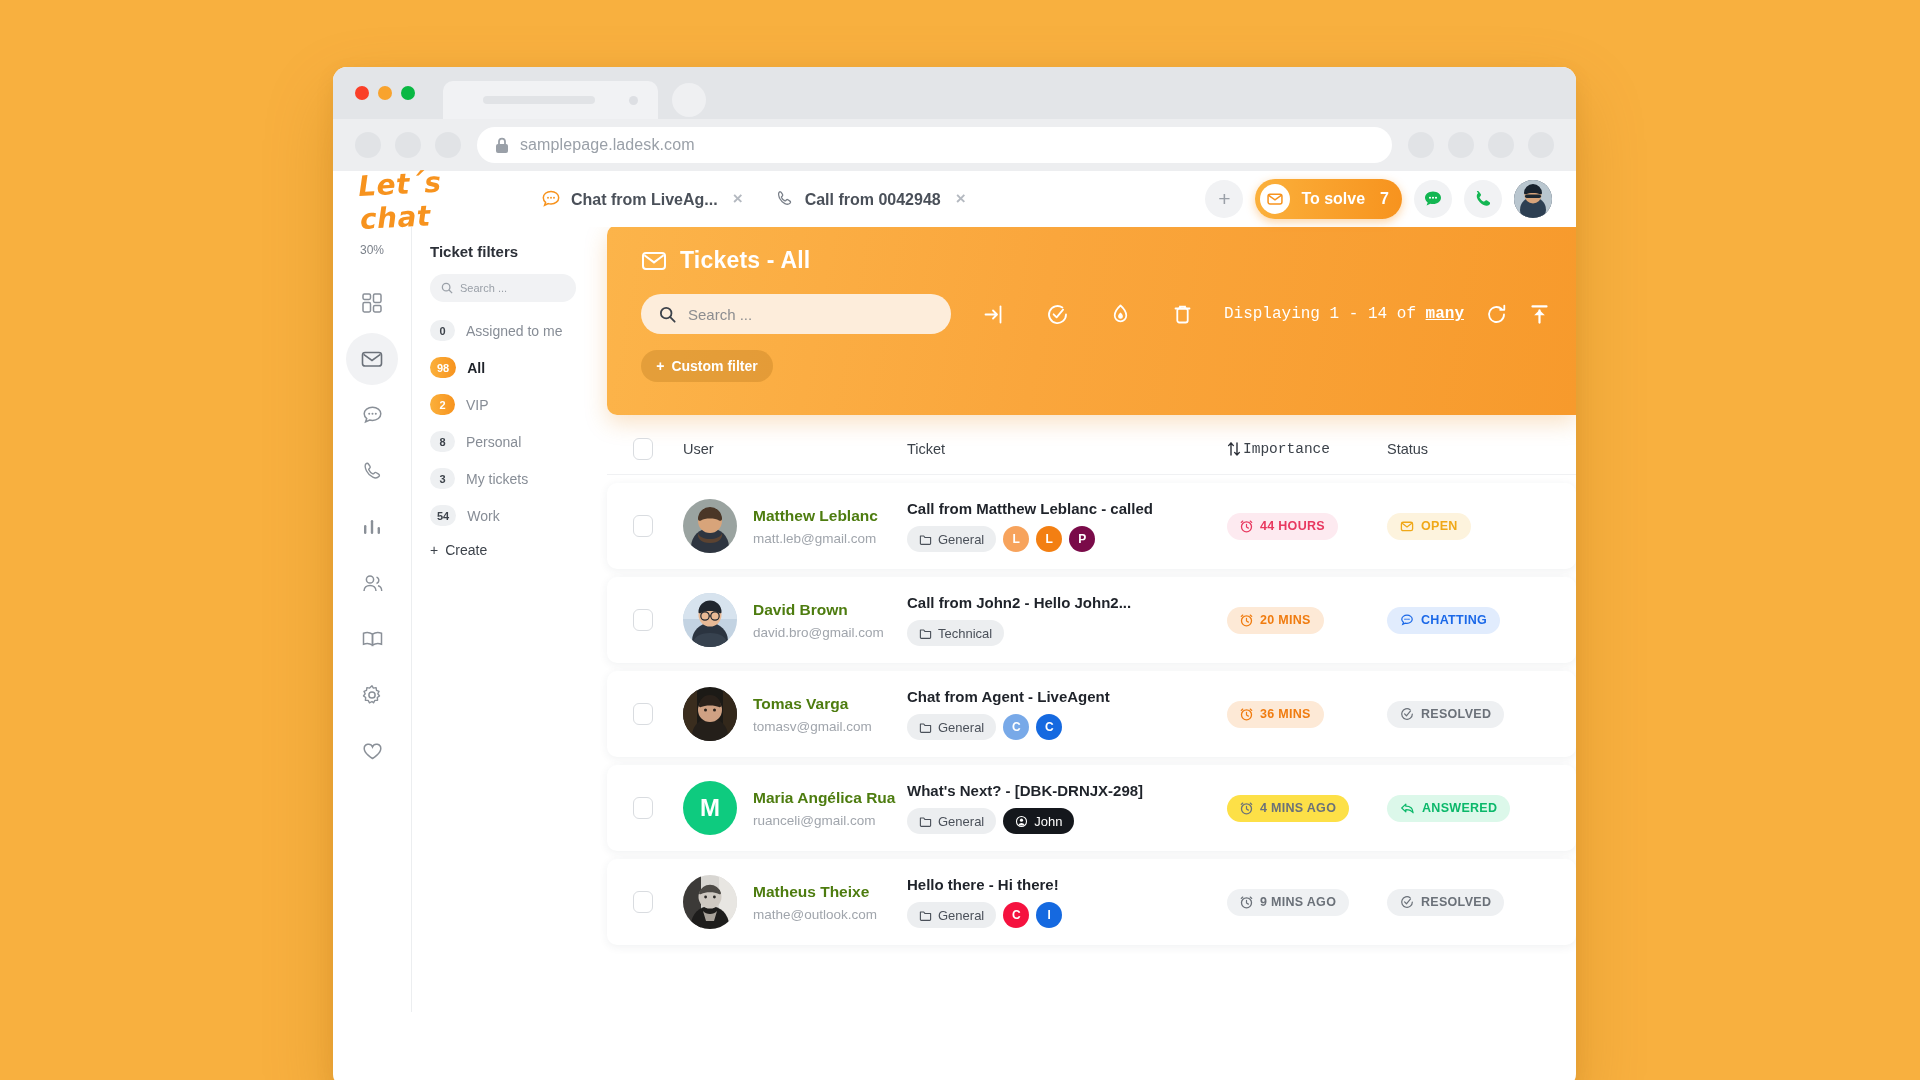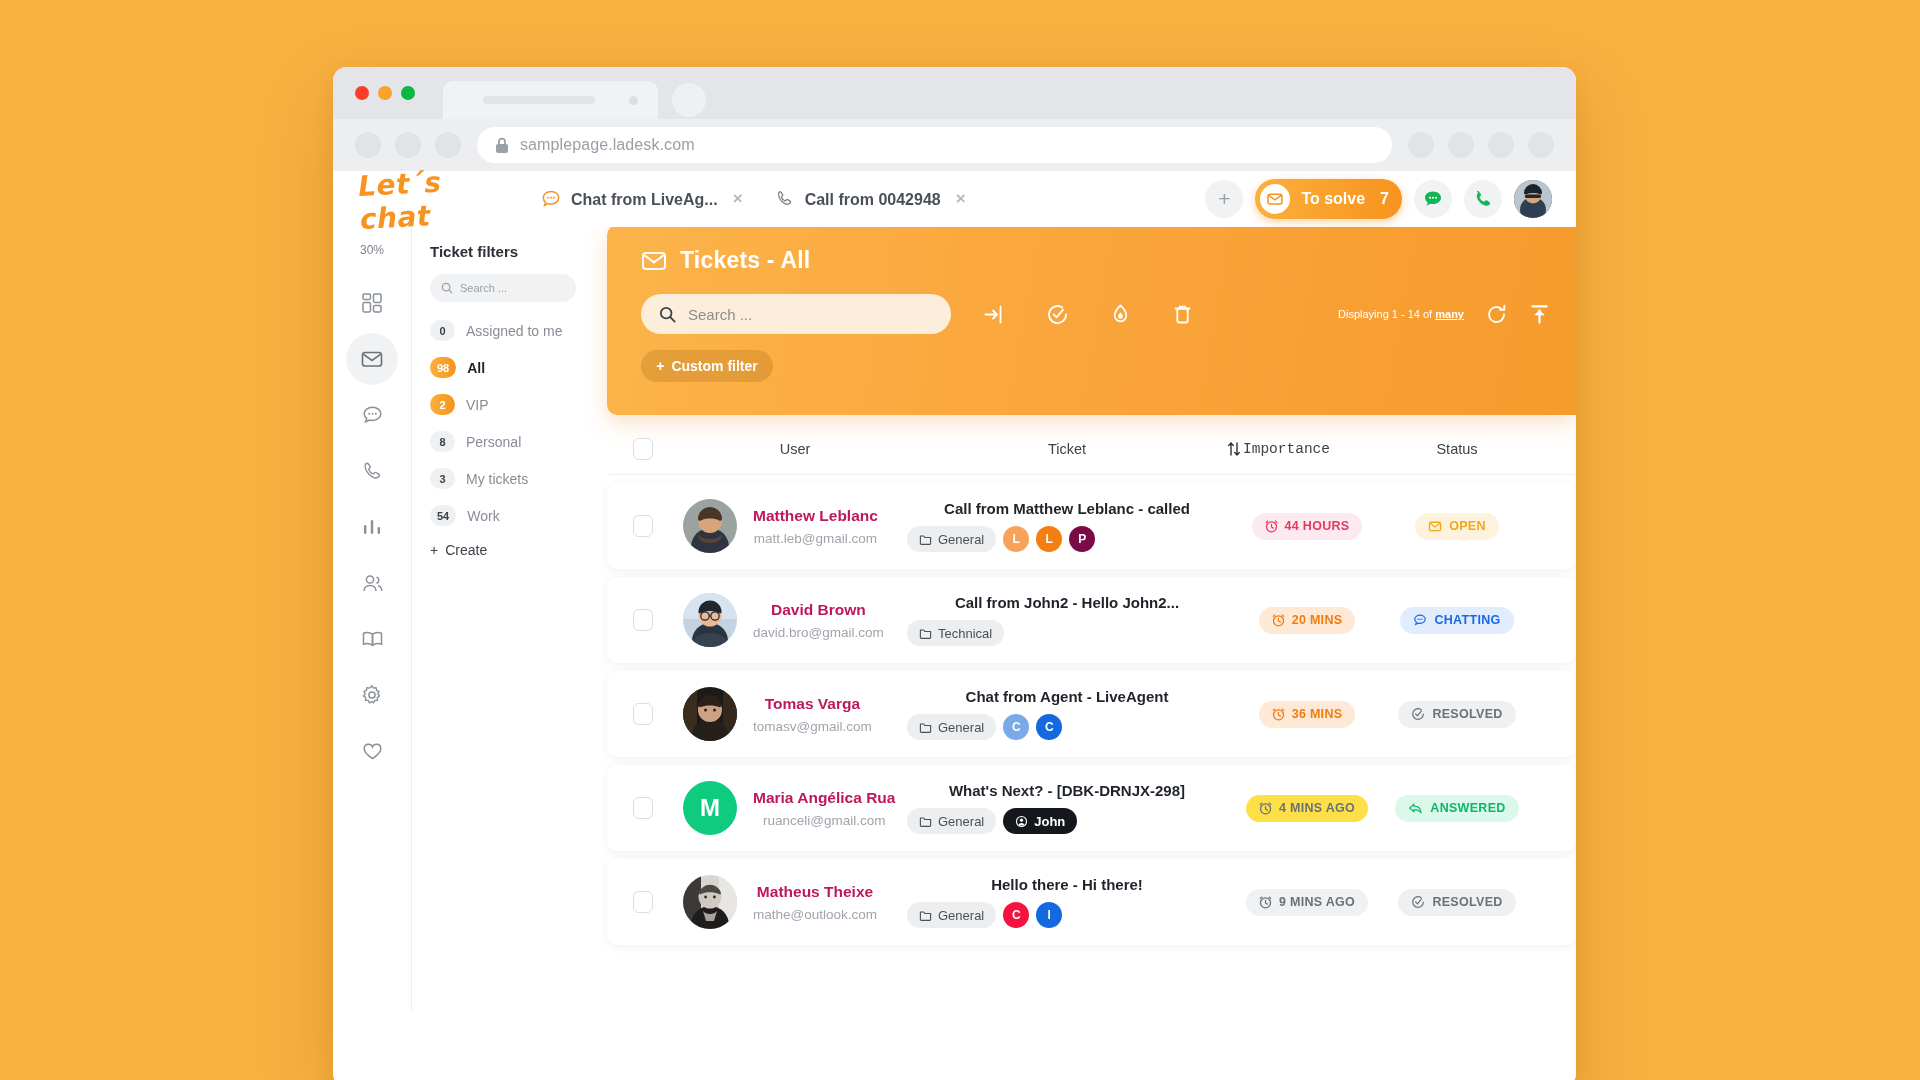--- a/index.html
+++ b/index.html
@@ -101,40 +101,40 @@
     min-width: 25px; height: 21px; border-radius: 11px; background: #eef0f2;
     color: #3c424a; font-size: 11px; font-weight: 700;
     display: flex; align-items: center; justify-content: center; padding: 0 7px;
   }
   .badge.orange { background: linear-gradient(90deg,#fbb03b,#f7931e); color: #fff; }
   .ft-label { font-size: 14px; color: #878d96; }
   .ft-label.strong { color: #1f232a; font-weight: 700; }
   .ft-create { display: flex; align-items: center; gap: 7px; font-size: 14px; color: #3c424a; font-weight: 500; margin-top: 4px; }
 
   
-  .main { flex: 1; background: #fff; position: relative; text-align: center; }
+  .main { flex: 1; background: #fff; position: relative; }
 
   .panel {
     position: absolute; left: 0; top: -2px; right: 0;
     height: 190px;
     background: linear-gradient(100deg,#fcb44a 0%,#faa63c 45%,#f79a2c 100%);
     border-radius: 10px 0 0 10px;
     padding: 22px 26px 0 34px;
     box-shadow: 0 8px 22px rgba(230,140,30,.25);
   }
   .panel-title { display: flex; align-items: center; gap: 13px; color: #fff; font-size: 23px; font-weight: 700; letter-spacing: .2px; }
   .panel-row { display: flex; align-items: center; margin-top: 20px; }
   .p-search {
     width: 310px; height: 40px; border-radius: 20px; background: #fdeddb;
     display: flex; align-items: center; gap: 12px; padding: 0 18px;
   }
   .p-search .ph { font-size: 15px; color: #8c8d90; }
   .p-icons { display: flex; align-items: center; gap: 40px; margin-left: 32px; color: #fff; }
   .p-right { margin-left: auto; display: flex; align-items: center; gap: 22px; color: #fff; }
-  .disp { font-size: 11px; }
+  .disp { font-size: 16px; font-family: Liberation Mono, monospace; }
   .disp u { text-decoration: underline; font-weight: 600; }
   .custom {
     margin-top: 16px; height: 32px; width: 132px; border-radius: 16px;
     background: rgba(150,95,15,.23); color: #fff; font-size: 14px; font-weight: 700;
     display: flex; align-items: center; justify-content: center; gap: 7px;
   }
 
   
   .table { position: absolute; left: 0; top: 196px; right: 0; bottom: 0; padding: 0 0 0 0; }
   .thead { display: flex; align-items: center; height: 52px; padding-left: 26px; border-bottom: 1px solid #f0f1f3; }
@@ -146,30 +146,30 @@
   .col-status { width: 140px; }
 
   .rows { padding-top: 8px; }
   .row {
     display: flex; align-items: center; height: 86px; margin-bottom: 8px;
     background: #fff; border-radius: 10px; padding-left: 26px;
     box-shadow: 0 2px 10px rgba(40,50,70,.07);
   }
   .r-user { width: 254px; padding-left: 30px; display: flex; align-items: center; gap: 16px; }
   .r-av { width: 54px; height: 54px; border-radius: 50%; flex: none; overflow: hidden; }
-  .r-name { font-size: 15.5px; font-weight: 700; color: #be185d; margin-bottom: 6px; }
+  .r-name { font-size: 15.5px; font-weight: 700; color: #4d7c0f; margin-bottom: 6px; }
   .r-mail { font-size: 13.5px; color: #a0a5ac; }
   .r-ticket { width: 320px; }
   .r-subj { font-size: 15px; font-weight: 700; color: #1f232a; margin-bottom: 9px; }
   .tagrow { display: flex; align-items: center; gap: 7px; }
   .tag {
     height: 26px; border-radius: 13px; background: #eceef0; color: #4a5059;
     font-size: 13px; display: flex; align-items: center; gap: 6px; padding: 0 12px;
   }
-  .tag.dark { background: #14171c; color: #fff; font-weight: 700; }
+  .tag.dark { background: #14171c; color: #fff; font-weight: 400; }
   .dot-tag {
     width: 26px; height: 26px; border-radius: 50%; color: #fff;
     font-size: 12px; font-weight: 700; display: flex; align-items: center; justify-content: center;
   }
   .r-imp { width: 160px; }
   .pill {
     height: 27px; border-radius: 14px; display: inline-flex; align-items: center; gap: 7px;
     padding: 0 13px; font-size: 12.5px; font-weight: 700; letter-spacing: .3px;
   }
   .r-status { width: 140px; }

